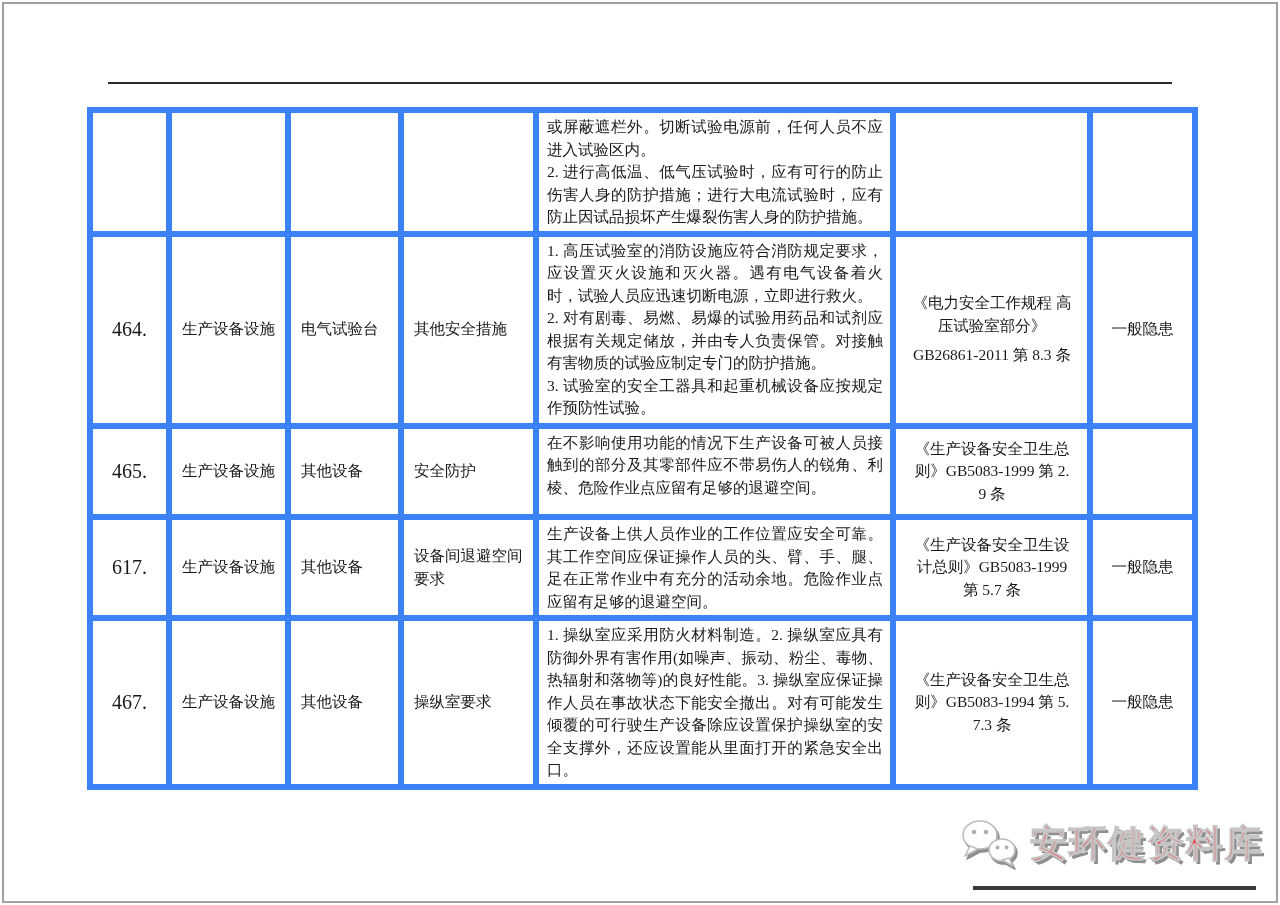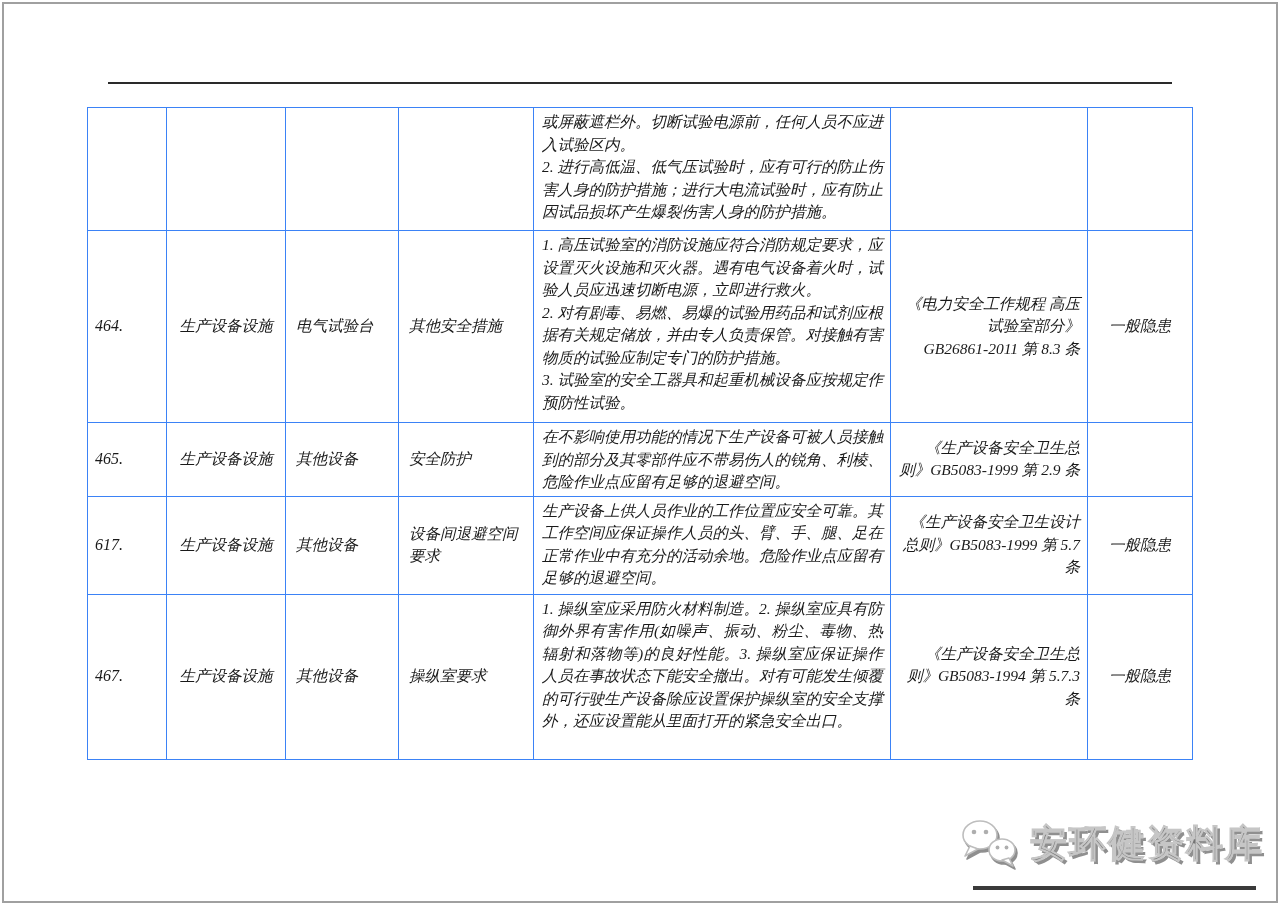--- a/index.html
+++ b/index.html
@@ -24,64 +24,63 @@
     background:#2a2a2a;
   }
   .safety-table{
     position:absolute;
     left:87px;top:107px;
     width:1105px;
     border-collapse:collapse;
     table-layout:fixed;
   }
   .safety-table td{
-    border:1px solid #3b82f6;
+    border:6px solid #3b82f6;
     vertical-align:middle;
     font-size:15.5px;
     line-height:22.5px;
     padding:2px 7px;
     overflow:hidden;
     word-break:break-all;
-    font-style:italic;
   }
   
   #table-body tr:nth-child(1){height:123px;}
   #table-body tr:nth-child(2){height:192px;}
   #table-body tr:nth-child(3){height:67px;}
   #table-body tr:nth-child(4){height:98px;}
   #table-body tr:nth-child(5){height:165px;}
   #table-body tr:nth-child(6){height:26px;}
 
-  td.col-num{font-size:16px;}
+  td.col-num{text-align:center;font-size:20px;}
   td.col-cat{text-align:center;}
   td.col-equip{text-align:left;padding-left:10px;}
   td.col-item{text-align:left;padding-left:10px;}
   td.col-desc{vertical-align:top;padding:3px 7px 2px 8px;}
   td.col-desc .par{text-align:justify;text-justify:inter-ideograph;margin:0;}
   td.col-ref{vertical-align:middle;padding:2px 7px 2px 8px;line-height:22.5px;}
-  td.col-ref .par{text-align:right;margin:0;}
+  td.col-ref .par{text-align:center;margin:7px;}
   td.col-level{text-align:center;}
 
   .watermark{
     position:absolute;
     left:958px;top:818px;
     display:flex;
     align-items:center;
     gap:10px;
   }
   .wm-icon{
     filter:drop-shadow(2px 3px 0px #8f8f8f);
     flex:0 0 auto;
   }
   .wm-text{
     font-family:"Liberation Sans","DejaVu Sans",sans-serif;
     font-size:37px;
     font-weight:700;
     letter-spacing:2px;
-    color:#737373;
+    color:#ef4444;
     -webkit-text-stroke:1px #c6c6c6;
     text-shadow:3px 3px 0 #8f8f8f;
     white-space:nowrap;
   }
   .footer-rule{
     position:absolute;
     left:973px;top:886px;
     width:283px;height:4px;
     background:#3a3a3a;
   }

